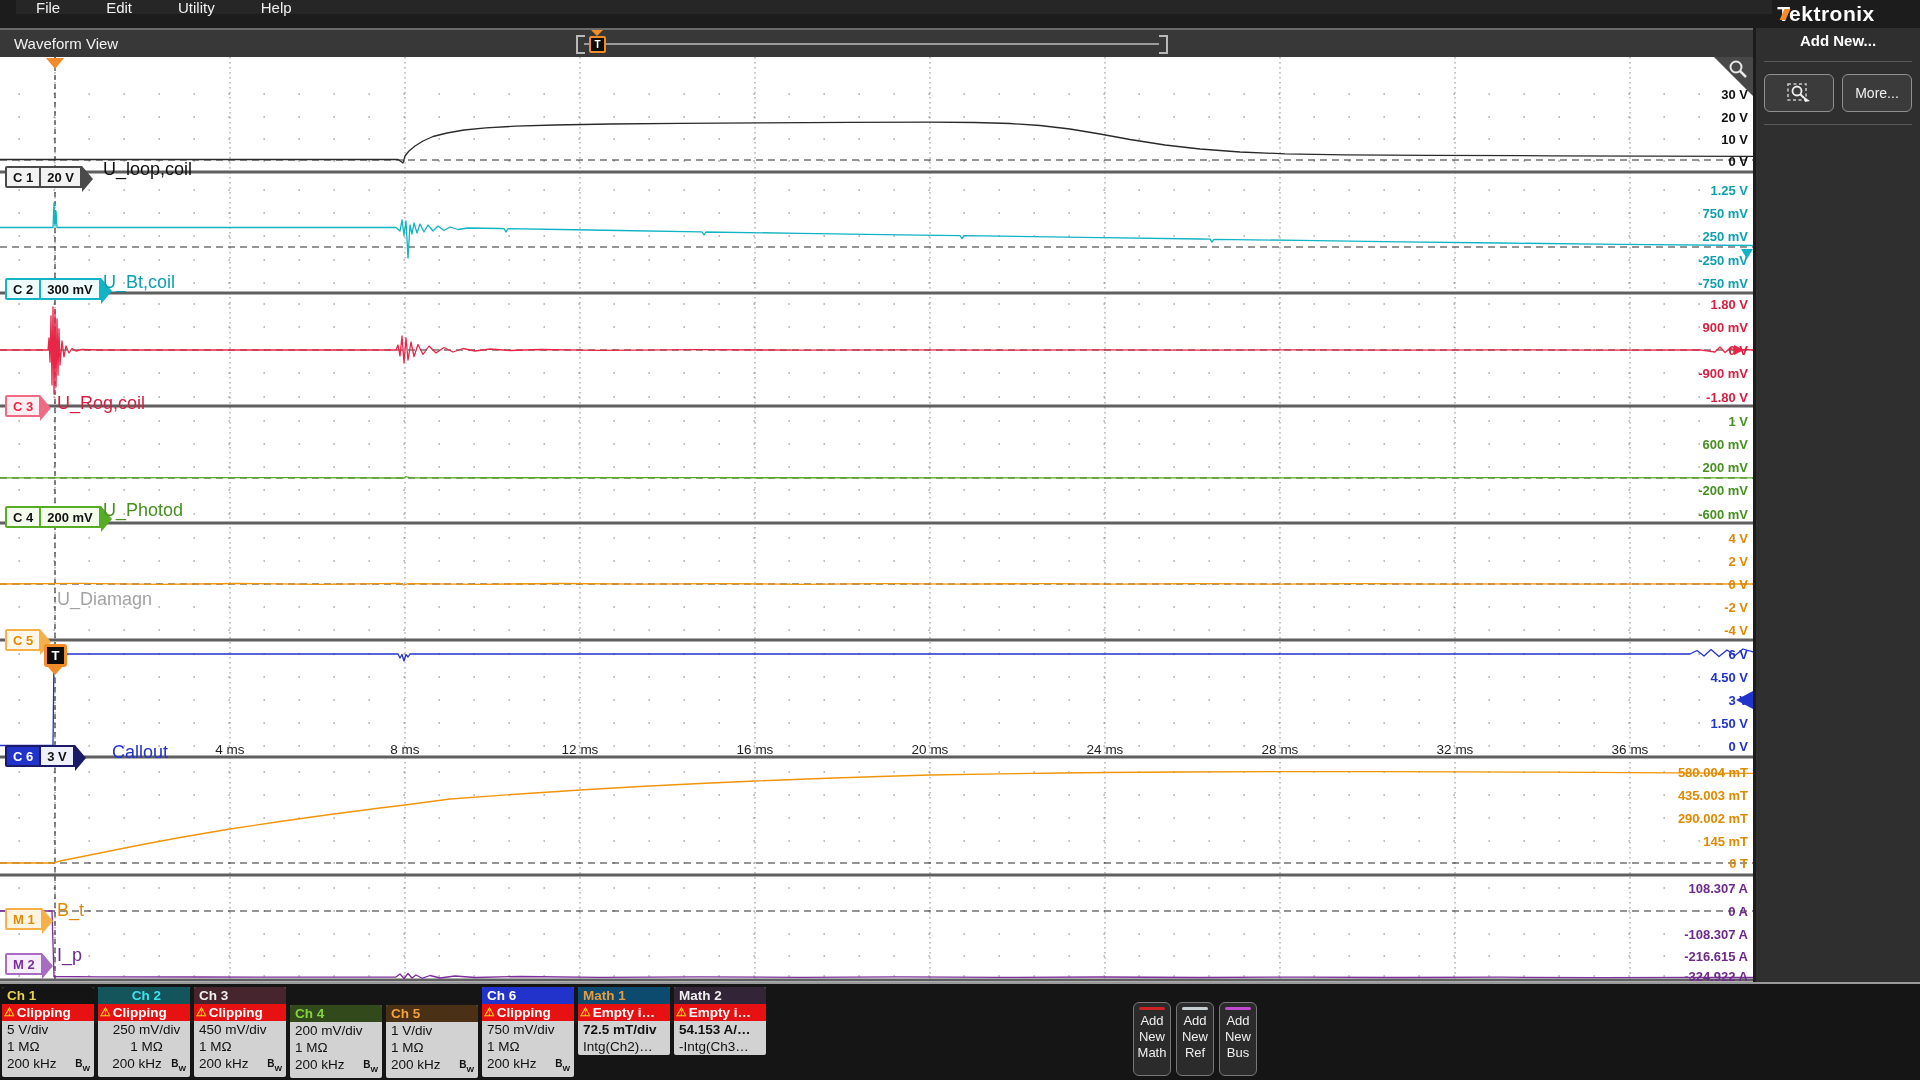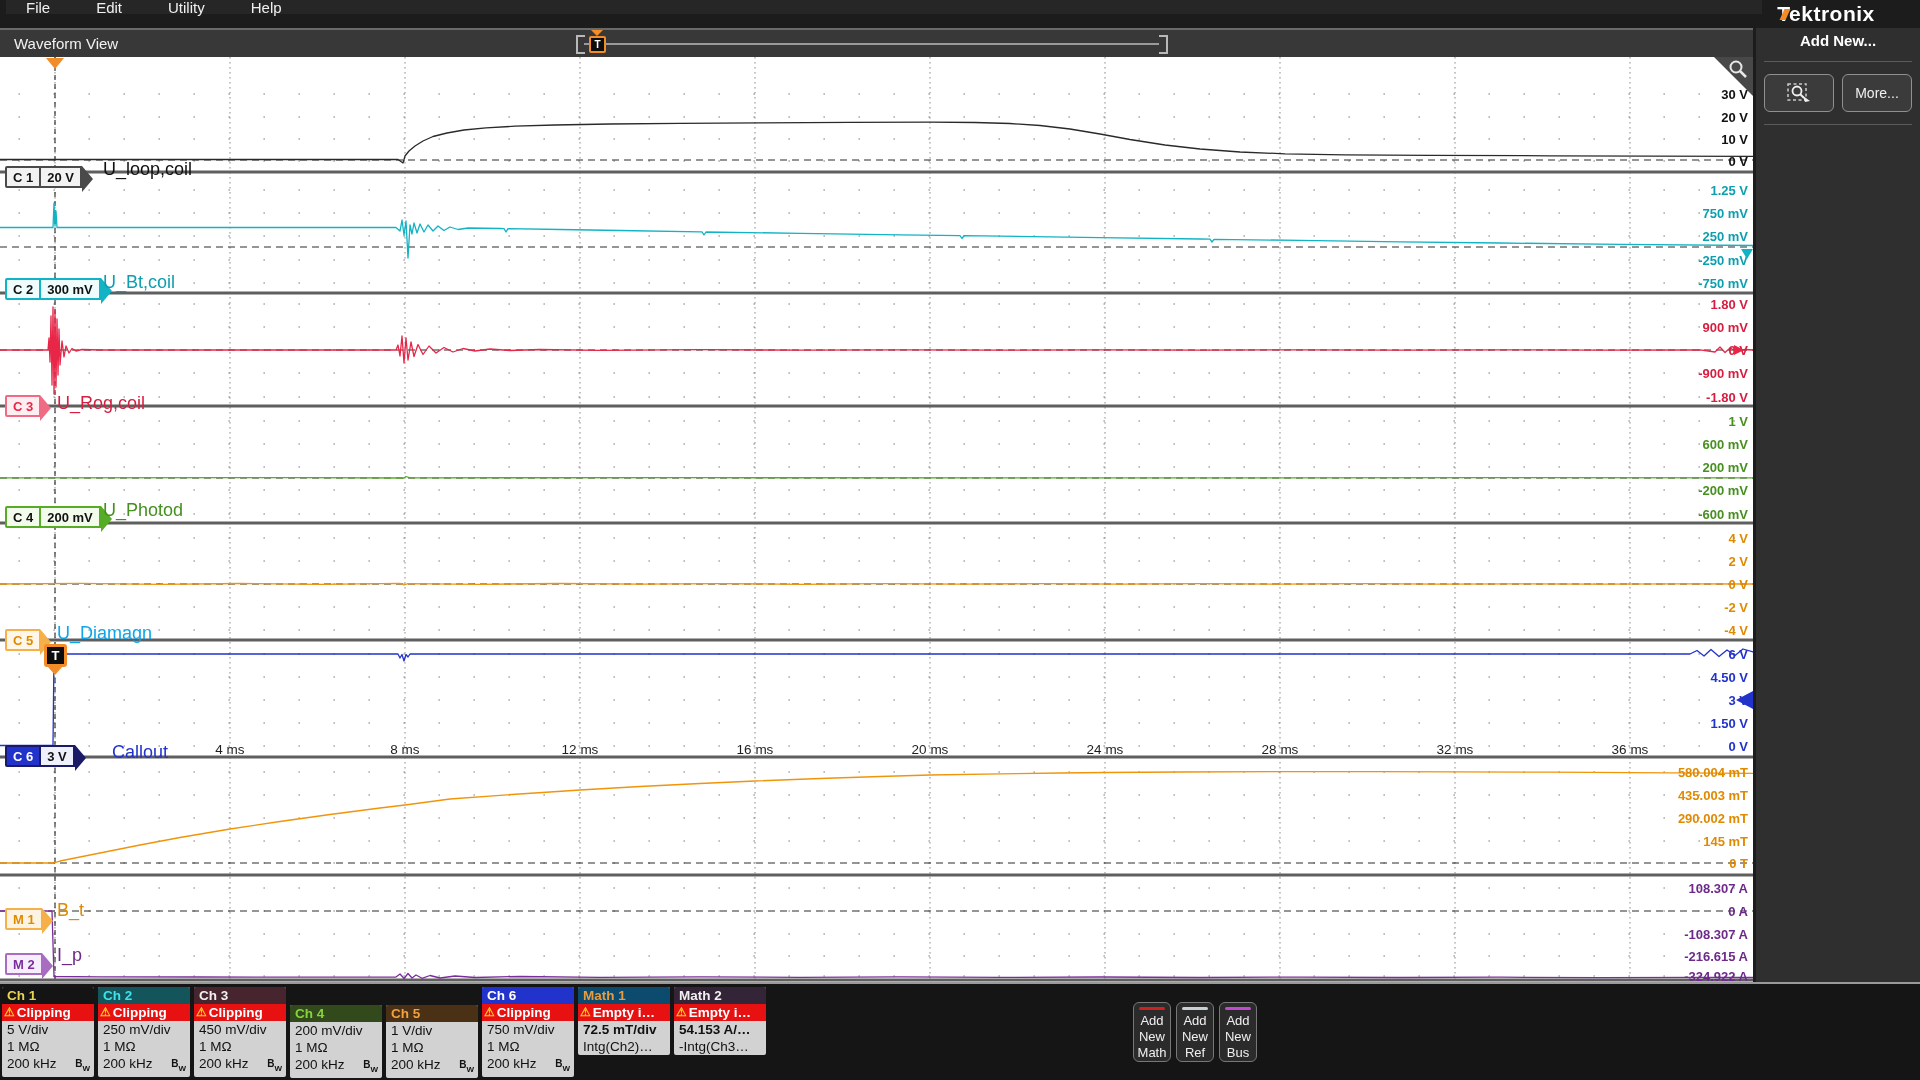--- a/index.html
+++ b/index.html
@@ -1,19 +1,19 @@
 <!DOCTYPE html>
 <html><head>
 <meta charset="utf-8">
 <style>
   html,body{margin:0;padding:0;background:#000;}
   #stage{position:relative;width:1920px;height:1080px;background:#1c1c1c;overflow:hidden;
          font-family:"Liberation Sans",sans-serif;-webkit-font-smoothing:antialiased;}
   
-  #menubar{position:absolute;left:6px;top:0;width:1756px;height:14px;background:#262626;
+  #menubar{position:absolute;left:16px;top:0;width:1756px;height:14px;background:#262626;
            display:flex;align-items:center;gap:46px;padding-left:20px;box-sizing:border-box;}
   .menu-item{color:#f0f0f0;font-size:15px;cursor:default;}
   #logo{position:absolute;right:14px;top:2px;width:160px;text-align:center;color:#fff;
         font-size:21px;font-weight:bold;letter-spacing:.5px;}
   #logo .wedge{position:absolute;left:36px;top:7px;width:6px;height:11px;background:#f28c28;
         transform:skewX(-24deg);}
   
   #tabbar{position:absolute;left:0;top:28px;width:1753px;height:29px;background:#383838;
           border-top:2px solid #6a6a6a;box-sizing:border-box;}
   #tab-label{position:absolute;left:14px;top:5px;color:#f2f2f2;font-size:15px;}
@@ -62,21 +62,21 @@
   .bbadge{position:absolute;width:92px;border-radius:2px;overflow:hidden;background:#d2d2d2;
         font-size:13.5px;color:#111;}
   .bbadge .hdr{height:17px;line-height:17px;padding-left:5px;font-weight:bold;}
   .bbadge .warn{height:17px;line-height:17px;background:#e81111;color:#fff;font-weight:bold;
         padding-left:2px;display:flex;align-items:center;gap:2px;}
   .bbadge .warn .tri{color:#f7d117;font-size:12px;}
   .bbadge .row{height:17px;line-height:17px;padding-left:5px;white-space:nowrap;}
   .bw{float:right;margin-right:4px;font-weight:bold;}
   .bw .b{font-size:10px;vertical-align:4px;}
   .bw .w{font-size:8px;vertical-align:0px;}
-  .addbtn{position:absolute;top:1000px;width:38px;height:60px;background:#2b2b2b;border:1px solid #777;
+  .addbtn{position:absolute;top:1000px;width:38px;height:74px;background:#2b2b2b;border:1px solid #777;
         border-radius:6px;color:#f0f0f0;font-size:13px;text-align:center;box-sizing:border-box;padding-top:10px;
         line-height:16px;}
   .addbtn .accent{position:absolute;left:5px;right:5px;top:4px;height:3px;border-radius:2px;}
 </style>
 </head>
 <body>
 
 <div id="stage">
 
   <div id="menubar">
@@ -254,21 +254,21 @@
       <div class="flag" style="--bc: #56ac25; left: 5px; top: 506px;">
         <span class="cell fid" style="background: rgb(243, 251, 236); color: rgb(17, 17, 17);">C 4</span>
         <span class="cell fval" style="background: rgb(243, 251, 236); color: rgb(17, 17, 17);">200 mV</span>
         <span class="tip"></span>
       </div>
       <div class="chname" style="color: rgb(70, 144, 32); left: 103px; top: 500px;">U_Photod</div>
       <div class="flag" style="--bc: #f5b04a; left: 5px; top: 629px;">
         <span class="cell fid" style="background: rgb(254, 246, 232); color: rgb(224, 138, 0);">C 5</span>
         <span class="tip"></span>
       </div>
-      <div class="chname" style="color: #0ea5e9; left: 57px; top: 623px;">U_Diamagn</div>
+      <div class="chname" style="color: #a3a3a3; left: 57px; top: 589px;">U_Diamagn</div>
       <div class="flag" style="--bc: #1a1a66; left: 5px; top: 745px;">
         <span class="cell fid" style="background: rgb(34, 51, 204); color: rgb(255, 255, 255);">C 6</span>
         <span class="cell fval" style="background: rgb(238, 240, 252); color: rgb(17, 17, 17);">3 V</span>
         <span class="tip"></span>
       </div>
       <div class="chname" style="color: rgb(34, 51, 204); left: 112px; top: 742px;">Callout</div>
       <div class="flag" style="--bc: #f5b04a; left: 5px; top: 908px;">
         <span class="cell fid" style="background: rgb(253, 243, 227); color: rgb(224, 138, 0);">M 1</span>
         <span class="tip"></span>
       </div>
@@ -318,21 +318,21 @@
         <div class="bbadge" style="left: 2px; top: 3px; position: absolute;">
           <div class="hdr" style="background: rgb(20, 20, 20); color: rgb(232, 212, 77);">Ch 1</div>
           <div class="warn">
             <span class="tri">⚠</span>
             <span>Clipping</span>
           </div>
           <div class="row">5 V/div</div>
           <div class="row">1 MΩ</div>
           <div class="row">200 kHz<span class="bw"><span class="b">B</span><span class="w">W</span></span></div>
         </div>
-        <div class="bbadge" style="left: 98px; top: 3px; position: absolute;">
+        <div class="bbadge" style="left: 98px; top: 3px; position: absolute; text-align: center;">
           <div class="hdr" style="background: rgb(20, 85, 92); color: rgb(60, 227, 236);">Ch 2</div>
           <div class="warn">
             <span class="tri">⚠</span>
             <span>Clipping</span>
           </div>
           <div class="row">250 mV/div</div>
           <div class="row">1 MΩ</div>
           <div class="row">200 kHz<span class="bw"><span class="b">B</span><span class="w">W</span></span></div>
         </div>
         <div class="bbadge" style="left: 194px; top: 3px; position: absolute;">

